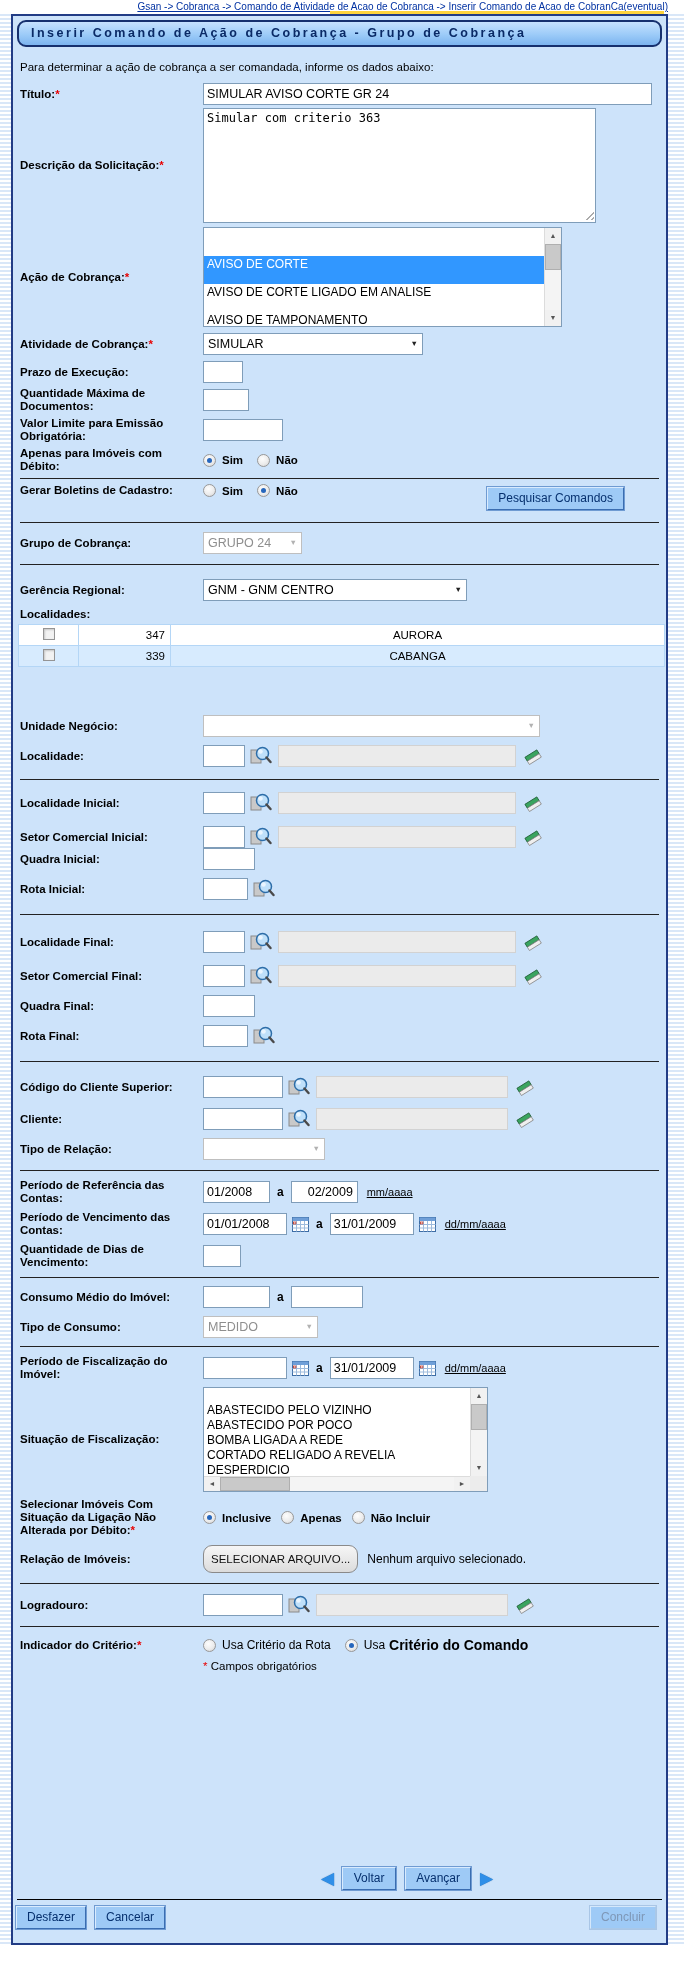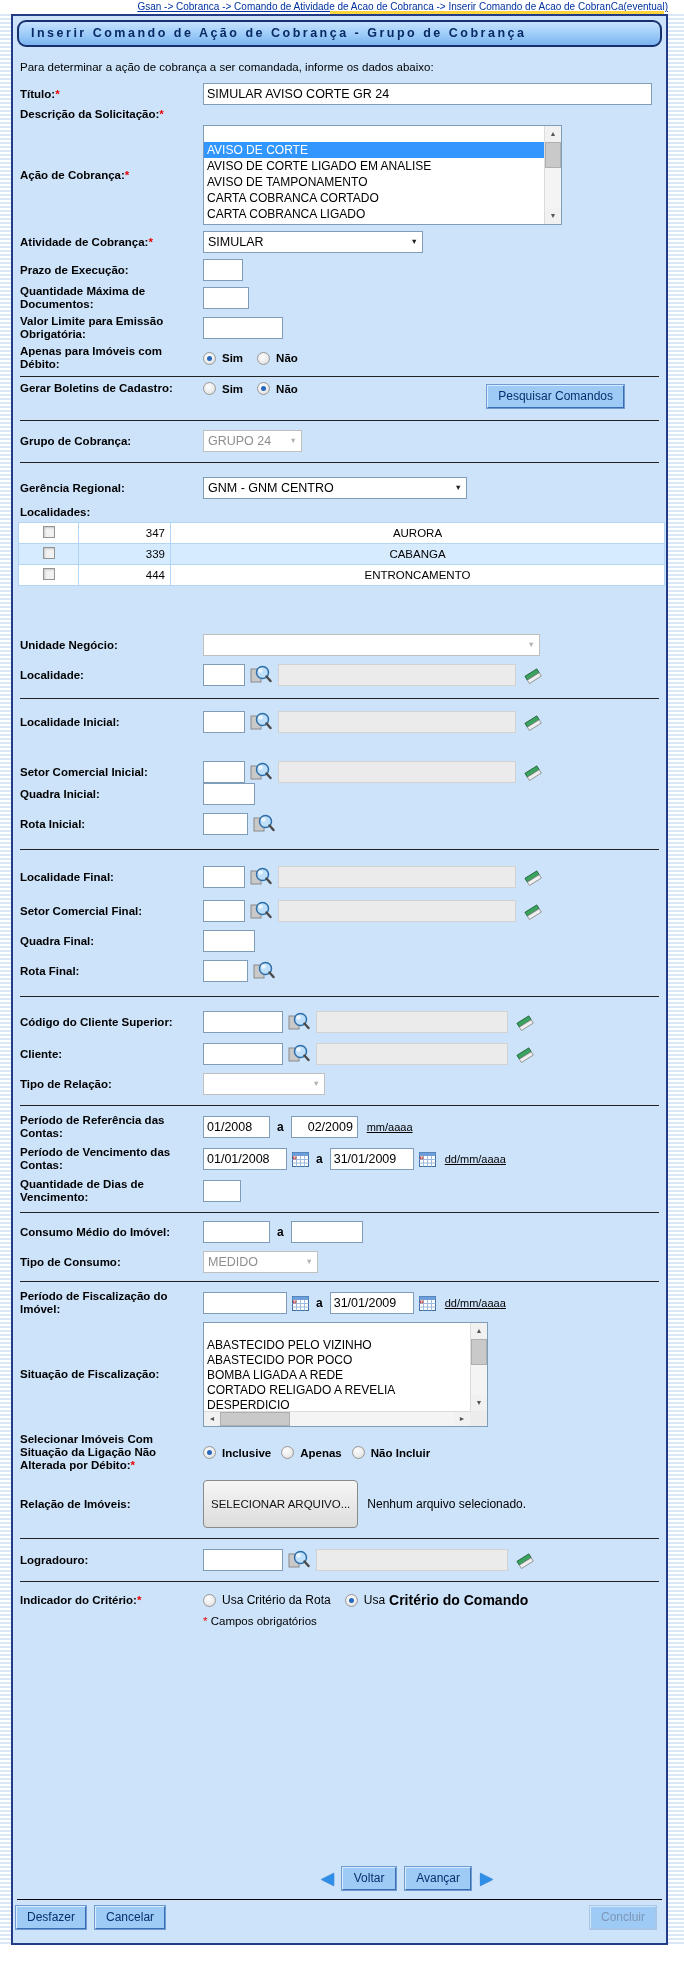--- a/index.html
+++ b/index.html
@@ -24,21 +24,21 @@
 .tin { height:22px; border:1px solid #7f9db9; padding:2px 3px; font-size:12.5px;
   font-family:"Liberation Sans",sans-serif; background:#fff; color:#000; }
 .ta-wrap { position:relative; }
 .ta { display:block; width:393px; height:115px; border:1px solid #7f9db9; background:#fff;
   font-family:"DejaVu Sans Mono",monospace; font-size:12px; padding:2px 3px; resize:none; color:#000; }
 .grip { position:absolute; right:2px; bottom:3px; width:9px; height:9px;
   background:repeating-linear-gradient(135deg,#ababab 0 1px,transparent 1px 3.5px);
   clip-path:polygon(100% 0,100% 100%,0 100%); }
 .listbox { position:relative; border:1px solid #7f9db9; background:#fff; overflow:hidden; }
 .lb-inner { margin-right:17px; }
-.lb-item { height:16px; line-height:16px; font-size:12px; padding:0 3px; white-space:nowrap; overflow:hidden; color:#000; }
+.lb-item { height:28px; line-height:16px; font-size:12px; padding:0 3px; white-space:nowrap; overflow:hidden; color:#000; }
 .lb-item.h15 { height:15px; line-height:15px; }
 .lb-item.sel { background:#3197ff; color:#fff; }
 .vsb { position:absolute; top:0; right:0; width:17px; bottom:0; background:#f4f4f4; border-left:1px solid #dcdcdc; }
 .listbox.withh .vsb { bottom:15px; }
 .sbtn { width:16px; height:16px; background:#f1f1f1; color:#555; font-size:7px; text-align:center; line-height:16px; }
 .sbtn.up::before { content:"▲"; }
 .sbtn.dn::before { content:"▼"; }
 .sbtn.lf::before { content:"◄"; }
 .sbtn.rt::before { content:"►"; }
 .sbtn.dn { position:absolute; bottom:0; }
@@ -59,21 +59,21 @@
   border:1px solid #989898; position:relative; }
 .radio.on::after { content:""; position:absolute; left:3px; top:3px; width:5px; height:5px; border-radius:50%; background:#2767bd; }
 .rlab { font-weight:bold; font-size:11.5px; margin:0 14px 0 6px; color:#000; }
 .cb { display:inline-block; width:12px; height:12px; background:#f2f2f2; border:1px solid #949494;
   box-shadow:inset 1px 1px 2px rgba(0,0,0,0.18); }
 .btn { display:inline-block; background:#9ecaf6; border:1px solid; border-color:#d9ebfe #3a6db1 #3a6db1 #d9ebfe;
   box-shadow:0 0 0 1px #6f9bd2; color:#06306e; font-size:12px; font-family:"Liberation Sans",sans-serif;
   padding:3px 10px 4px; text-align:center; cursor:pointer; }
 .btn.disabled { color:#7e97b6; border-color:#d5e8fb #a9c8e8 #a9c8e8 #d5e8fb; box-shadow:0 0 0 1px #a9c6e6; }
 .file-btn { display:inline-block; background:linear-gradient(#f6f6f6,#dcdcdc); border:1px solid #8a8a8a;
-  border-radius:4px; font-size:11.5px; color:#111; padding:17px 7px; font-family:"Liberation Sans",sans-serif; }
+  border-radius:9px; font-size:11.5px; color:#111; padding:7px 7px; font-family:"Liberation Sans",sans-serif; }
 .file-status { font-size:12px; color:#000; margin-left:9px; }
 .hr { flex:none; height:1px; background:#222; margin:0 7px; }
 .hr-black { flex:none; height:1px; background:#000; margin:0 4px; }
 .hint { font-size:11px; margin-left:9px; color:#000;text-decoration:underline; }
 .sep { font-weight:bold; font-size:12px; margin:0 7px; color:#000; }
 .ro { height:22px; background:#ebebeb; border:1px solid #d2d2d2; }
 .icn { flex:none; display:inline-block; margin-left:5px; line-height:0; cursor:pointer; }
 .loc-table { flex:none; margin:2px 5px 0 5px; border-collapse:collapse; width:647px;
   border:1px solid #7fb6ea; font-size:11.5px; }
 .loc-table th { background:#85c2fe; color:#0b2d6b; font-weight:bold; height:18px; border:1px solid #a7cdf2; }
@@ -100,20 +100,24 @@
     <div class="titlebar">Inserir Comando de Ação de Cobrança - Grupo de Cobrança</div>
     <div class="intro">Para determinar a ação de cobrança a ser comandada, informe os dados abaixo:</div>
 
     <div class="frow" style="margin-top:10px">
       <div class="lbl"><span>Título:</span><span class="req">*</span></div>
       <input class="tin" style="width: 449px;" value="SIMULAR AVISO CORTE GR 24">
     </div>
 
     <div class="frow" style="margin-top:3px">
       <div class="lbl"><span>Descrição da Solicitação:</span><span class="req">*</span></div>
+      <div class="ta-wrap">
+        <textarea class="ta" style="">Simular com criterio 363</textarea>
+        <div class="grip"></div>
+      </div>
     </div>
 
     <div class="frow" style="margin-top:4px">
       <div class="lbl"><span>Ação de Cobrança:</span><span class="req">*</span></div>
       <div class="listbox" style="width:359px;height:100px">
         <div class="lb-inner">
           <div class="lb-item"></div>
           <div class="lb-item sel">AVISO DE CORTE</div>
           <div class="lb-item">AVISO DE CORTE LIGADO EM ANALISE</div>
           <div class="lb-item">AVISO DE TAMPONAMENTO</div>
@@ -190,25 +194,20 @@
       <tr class="r-odd">
         <td class="c-cb"><span class="cb"></span></td>
         <td class="c-cod">347</td>
         <td class="c-desc">AURORA</td>
       </tr>
       <tr class="r-even">
         <td class="c-cb"><span class="cb"></span></td>
         <td class="c-cod">339</td>
         <td class="c-desc">CABANGA</td>
       </tr>
-      <tr class="r-odd">
-        <td class="c-cb"><span class="cb"></span></td>
-        <td class="c-cod">444</td>
-        <td class="c-desc">ENTRONCAMENTO</td>
-      </tr>
     </tbody>
       </table>
 
     <div class="frow" style="margin-top:48px">
       <div class="lbl">Unidade Negócio:</div>
       <div class="selbox dis" style="width:337px"></div>
     </div>
 
     <div class="frow" style="margin-top:8px">
       <div class="lbl">Localidade:</div>
@@ -241,21 +240,21 @@
           </svg></span>
       <div class="ro" style="width:238px;margin-left:6px"></div>
       <span class="icn" style="margin-left:7px"><svg width="20" height="17" viewBox="0 0 20 17">
             <g transform="rotate(-32 10 9)">
               <rect x="3" y="5" width="14" height="4.5" fill="#3aa45f" stroke="#1c5c33" stroke-width="0.8"></rect>
               <rect x="3" y="9.5" width="14" height="4" fill="#efefef" stroke="#8a8a8a" stroke-width="0.8"></rect>
             </g>
           </svg></span>
     </div>
 
-    <div class="frow" style="margin-top:28px">
+    <div class="frow" style="margin-top:12px">
       <div class="lbl">Setor Comercial Inicial:</div>
       <input class="tin" style="width: 42px;" value="">
       <span class="icn"><svg width="22" height="20" viewBox="0 0 22 20">
             <rect x="1" y="4" width="10" height="13" fill="#c9c9c9" stroke="#8a8a8a"></rect>
             <circle cx="12.5" cy="7.5" r="6" fill="#bfe0fa" stroke="#2d6da8" stroke-width="1.5"></circle>
             <circle cx="10.5" cy="5.5" r="2.3" fill="#eaf5ff"></circle>
             <line x1="16.5" y1="11.5" x2="20.5" y2="16" stroke="#4a4a4a" stroke-width="2.4" stroke-linecap="round"></line>
           </svg></span>
       <div class="ro" style="width:238px;margin-left:6px"></div>
       <span class="icn" style="margin-left:7px"><svg width="20" height="17" viewBox="0 0 20 17">

